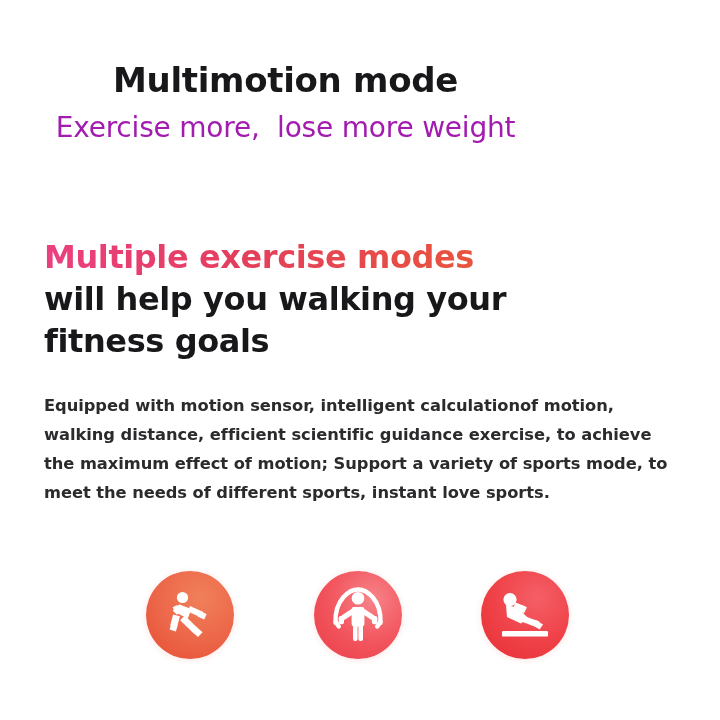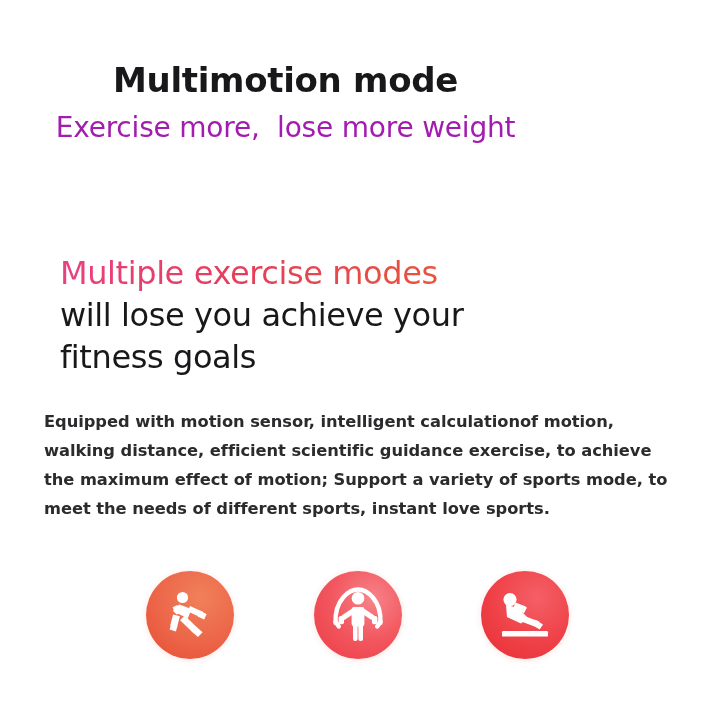--- a/index.html
+++ b/index.html
@@ -55,24 +55,24 @@
   
   .copy {
     position: absolute;
     left: 44px;
     top: 236px;
     width: 634px;
   }
   .lede {
     font-family: "DejaVu Sans", sans-serif;
     font-size: 32px;
-    font-weight: 400;
+    font-weight: 700;
     line-height: 1.32;
     letter-spacing: -0.4px;
-    margin: 16px;
+    margin: 0;
     color: #18181a;
   }
   .lede-accent {
     display: block;
     background-image: linear-gradient(95deg, #EA4080 0%, #E43E5C 46%, #E8543C 100%);
     -webkit-background-clip: text;
     background-clip: text;
     color: transparent;
     -webkit-text-fill-color: transparent;
     width: max-content;
@@ -130,21 +130,21 @@
 <div class="page">
 
   <div class="header">
     <h1 class="hero-title">Multimotion mode</h1>
     <p class="hero-subtitle">Exercise more,  lose more weight</p>
   </div>
 
   <div class="copy">
     <h2 class="lede">
       <span class="lede-accent">Multiple exercise modes</span>
-      <span class="lede-plain">will lose you achieve your</span>
+      <span class="lede-plain">will help you walking your</span>
       <span class="lede-plain">fitness goals</span>
     </h2>
 
     <p class="body-copy">Equipped with motion sensor, intelligent calculationof motion, walking distance, efficient scientific guidance exercise, to achieve the maximum effect of motion; Support a variety of sports mode, to meet the needs of different sports, instant love sports.</p>
   </div>
 
   <div class="icon-row">
 
     <div class="mode-badge">
       <svg width="88" height="88" viewBox="0 0 88 88" aria-hidden="true">

